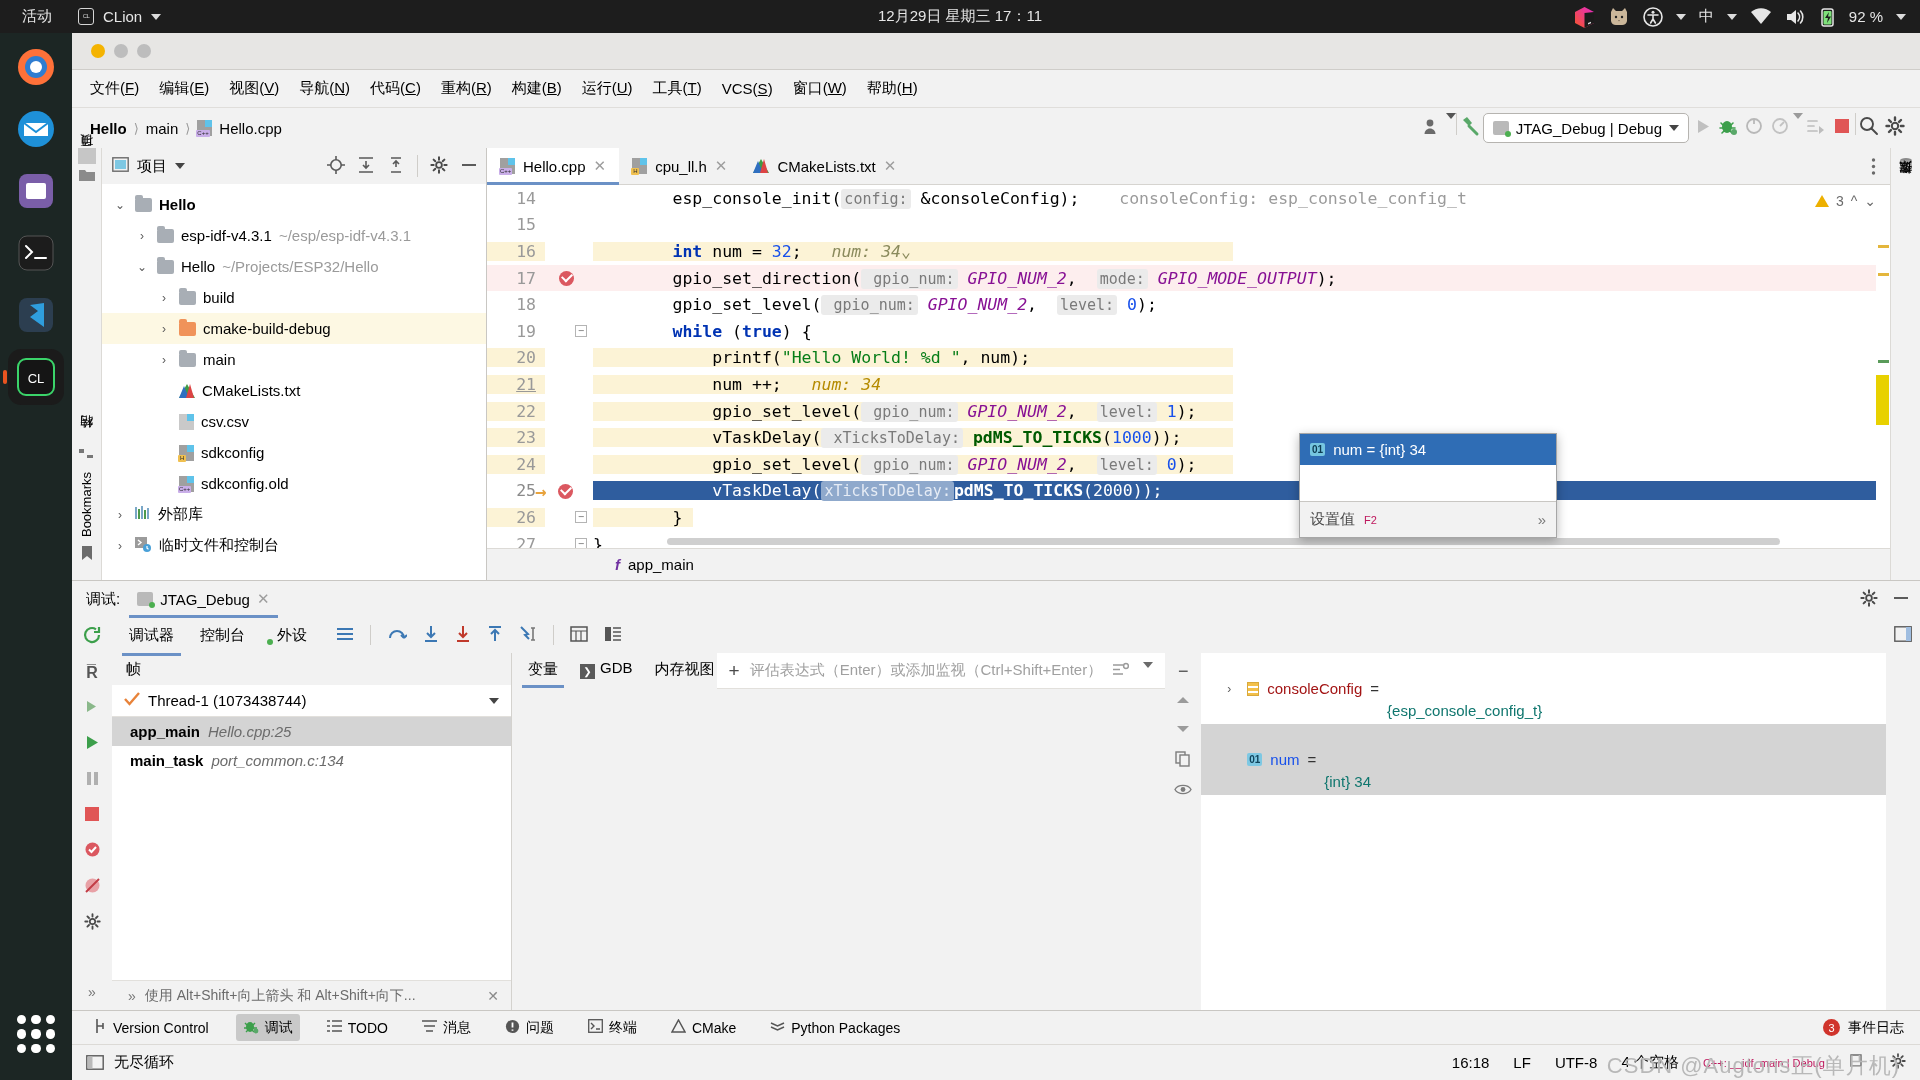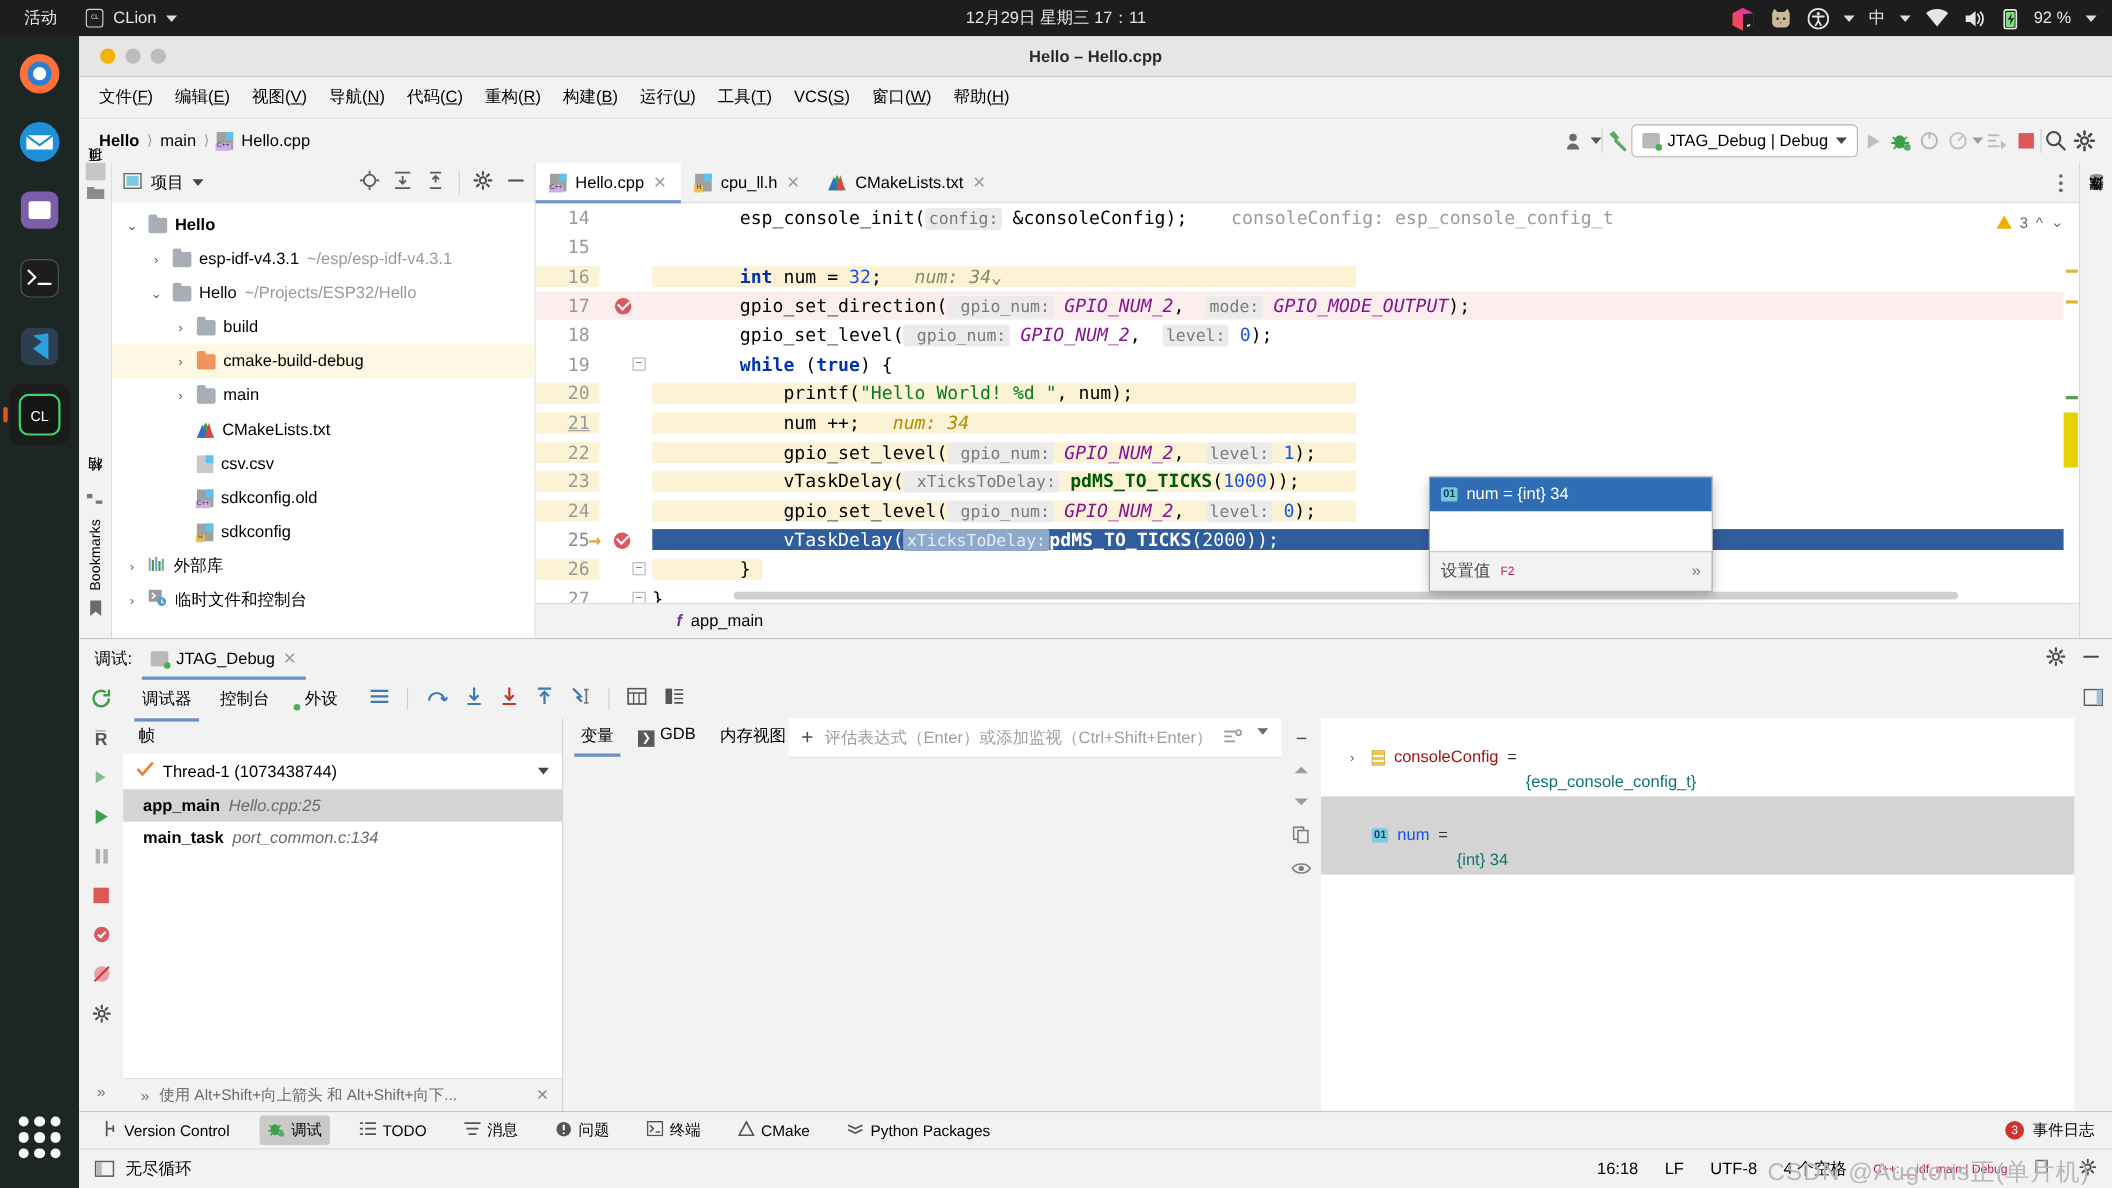--- a/index.html
+++ b/index.html
@@ -76,21 +76,21 @@
   .ficon.h:after{content:"H"; position:absolute; left:-1px; bottom:-1px; background:#f0c050; color:#2b2b2b;
      font-size:6px; padding:0 2px; border-radius:1px; line-height:7px;}
   .ficon.h:before{content:""; position:absolute; right:0; top:0; width:7px;height:7px; background:#5fc3ea;}
   .cmake-ico{ width:0;height:0; border-left:8px solid transparent;border-right:8px solid transparent;
     border-bottom:14px solid #3f9b45; display:inline-block; position:relative; vertical-align:-2px;}
   .cmake-ico:before{content:"";position:absolute;left:-8px;top:2px;border-left:5px solid transparent;
     border-right:5px solid transparent;border-bottom:12px solid #2f6fc0;}
   .cmake-ico:after{content:"";position:absolute;left:-1px;top:0px;border-left:4px solid transparent;
     border-right:4px solid transparent;border-bottom:14px solid #d44;}
 
-  .nav-right{ margin-left:auto; display:flex; align-items:center; }
+  .nav-right{ margin-left:auto; display:flex; }
   .tbbtn{ display:flex;align-items:center; justify-content:center; width:26px;height:26px; border-radius:4px; }
   .runcfg{ display:flex; align-items:center; gap:7px; border:1px solid #b6b4b0; border-radius:5px;
      background:#fff; height:30px; padding:0 9px; font-size:15px;}
   .chip{ width:16px;height:14px; background:#b9b9b9; border-radius:2px; position:relative;}
   .chip:after{content:"";position:absolute;right:-2px;bottom:-2px;width:6px;height:6px;border-radius:50%;background:#4caf50;}
   .vsep{ width:1px; height:22px; background:#cfcdc9; }
 
   
   #body{ flex:1; display:flex; min-height:0; }
   .stripe{ width:30px; background:#f2f2f2; border-right:1px solid #dcdad6;
@@ -334,21 +334,20 @@
 </div>
 
 <div id="clion">
 
   <div id="titlebar">
     <div class="wbtns">
       <div class="wbtn wb-y"></div>
       <div class="wbtn wb-g"></div>
       <div class="wbtn wb-g"></div>
     </div>
-    <div id="wintitle">Hello – Hello.cpp</div>
   </div>
 
   <div id="menubar">
     <span>文件(<u>F</u>)</span>
     <span>编辑(<u>E</u>)</span>
     <span>视图(<u>V</u>)</span>
     <span>导航(<u>N</u>)</span>
     <span>代码(<u>C</u>)</span>
     <span>重构(<u>R</u>)</span>
     <span>构建(<u>B</u>)</span>
@@ -552,27 +551,27 @@
           </div>
           <div class="trow" style="padding-left: 54px;">
             <span class="tw"></span>
             <span class="ficon" style="background: rgb(201, 201, 201);">
               <span style="position:absolute;right:0;top:0;width:7px;height:7px;background:#5fc3ea"></span>
             </span>
             <span>csv.csv</span>
           </div>
           <div class="trow" style="padding-left: 54px;">
             <span class="tw"></span>
+            <span class="ficon h"></span>
+            <span>sdkconfig</span>
+          </div>
+          <div class="trow" style="padding-left: 54px;">
+            <span class="tw"></span>
             <span class="ficon cpp"></span>
             <span>sdkconfig.old</span>
-          </div>
-          <div class="trow" style="padding-left: 54px;">
-            <span class="tw"></span>
-            <span class="ficon h"></span>
-            <span>sdkconfig</span>
           </div>
           <div class="trow" style="padding-left: 10px;">
             <span class="tw">›</span>
             <span><svg width="16" height="14" viewBox="0 0 16 14">
                 <rect x="0" y="1" width="2" height="12" fill="#7aa7c7"></rect>
                 <rect x="3" y="3" width="2" height="10" fill="#4c9a4c"></rect>
                 <rect x="6" y="0" width="2" height="13" fill="#7aa7c7"></rect>
                 <rect x="9" y="4" width="2" height="9" fill="#4c9a4c"></rect>
                 <rect x="12" y="2" width="2" height="11" fill="#7aa7c7"></rect>
               </svg></span>

